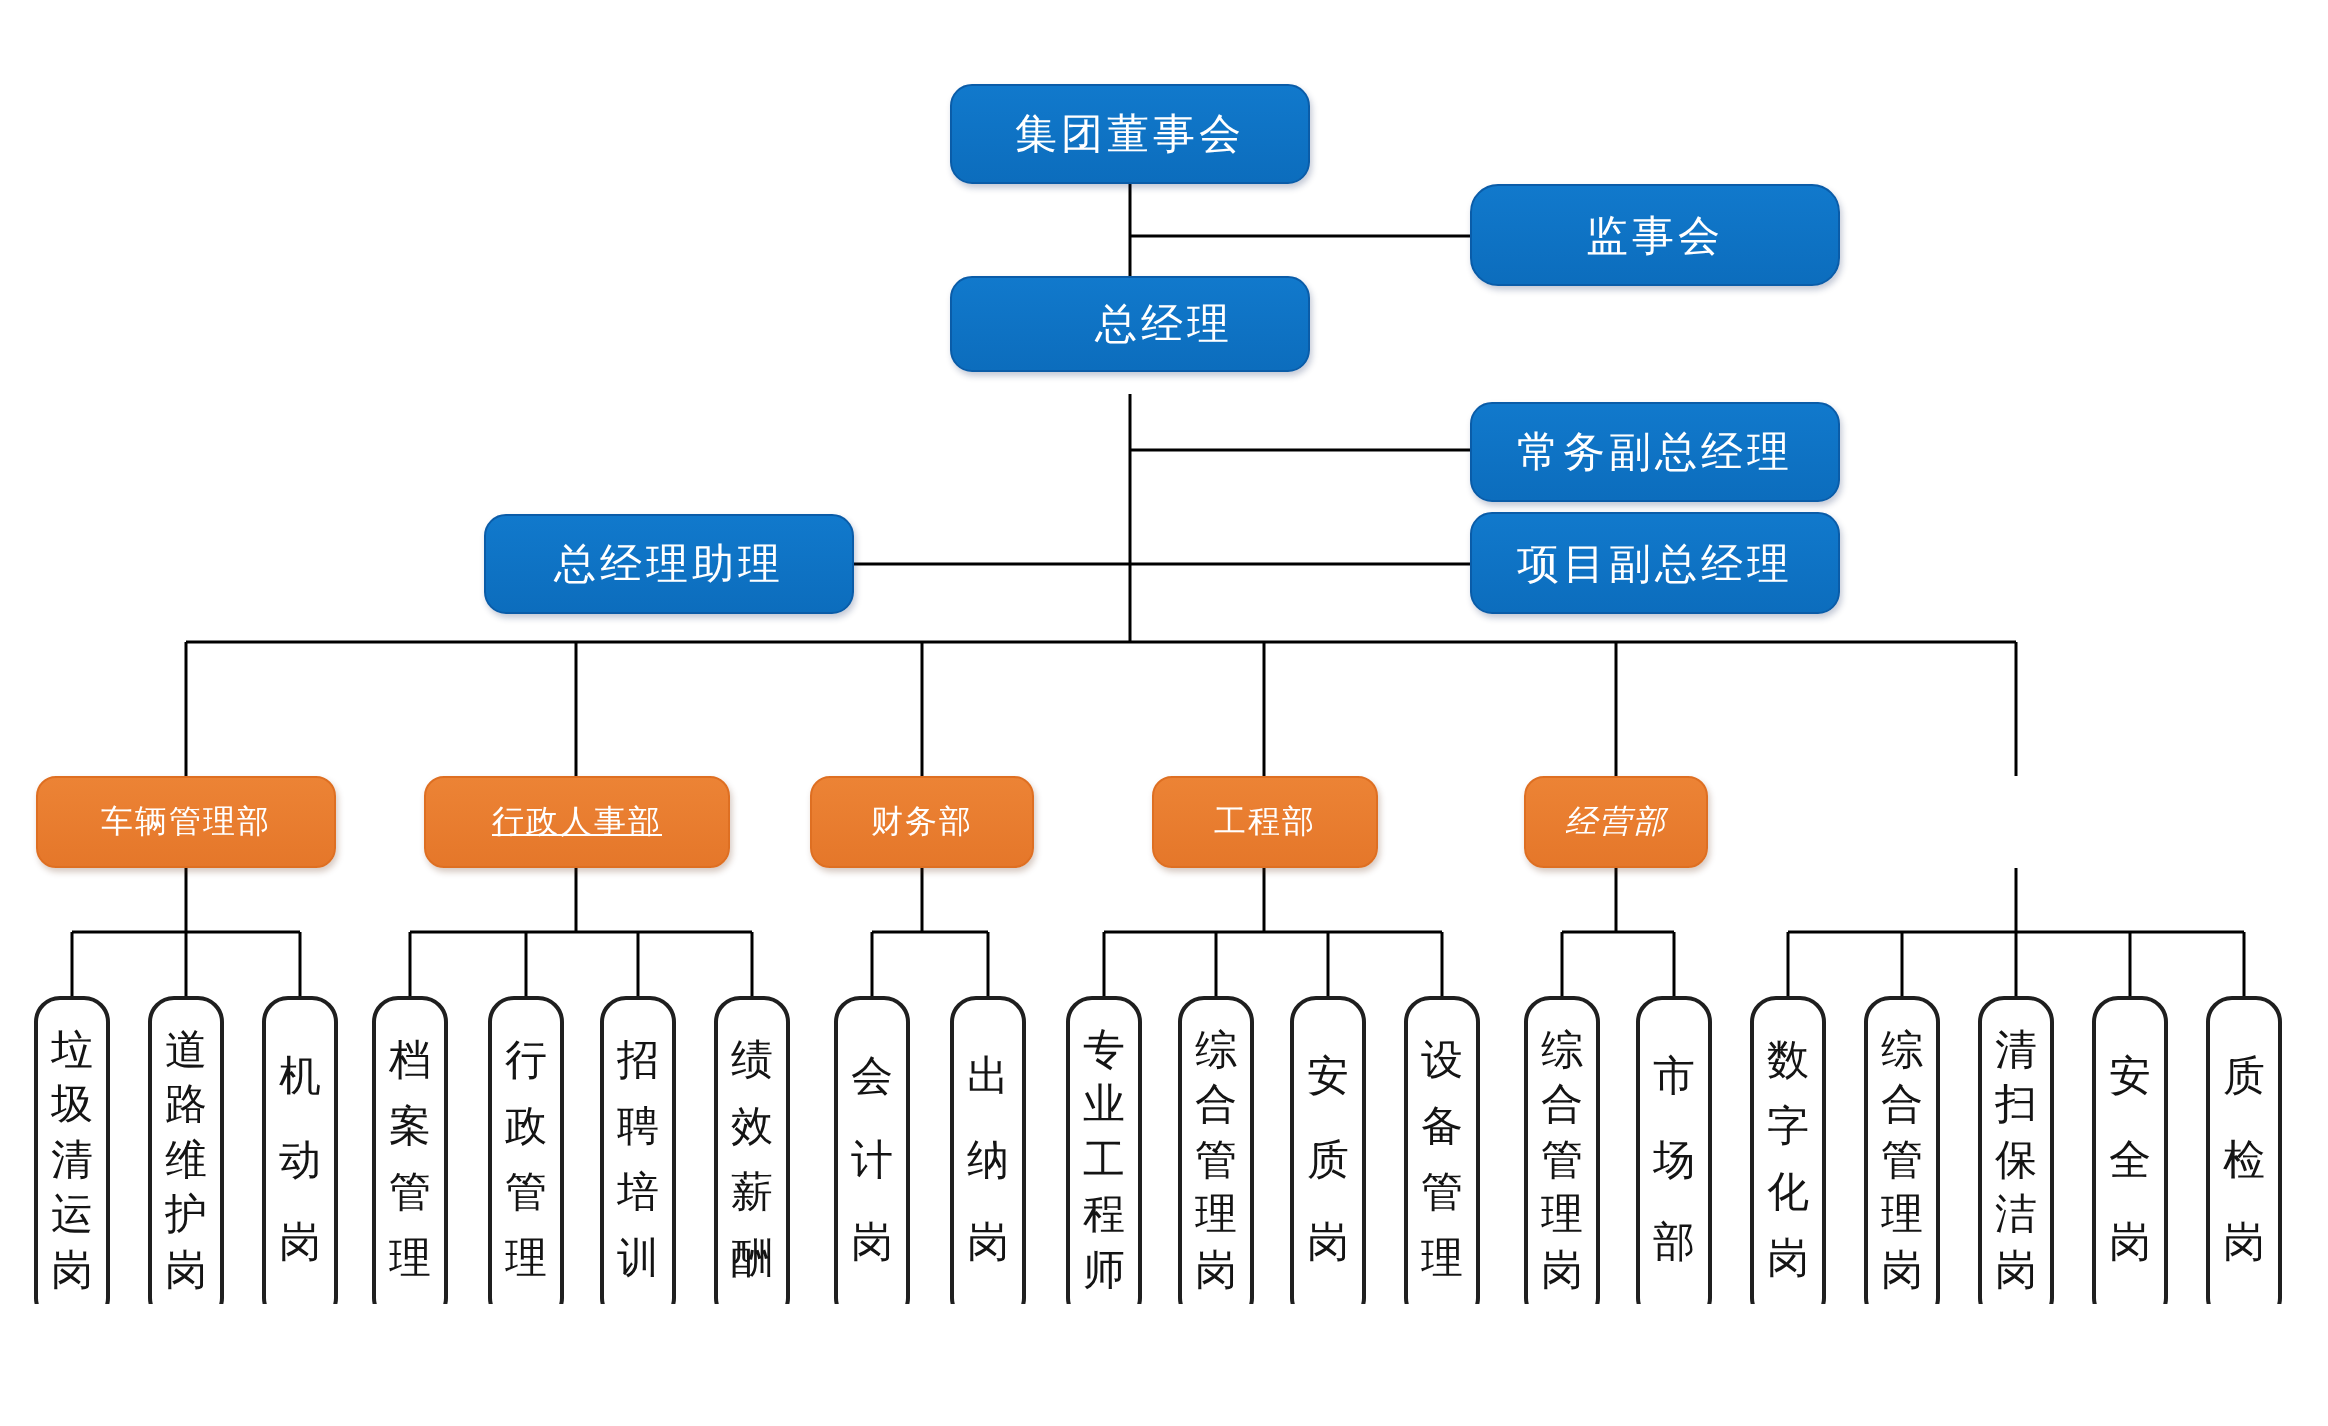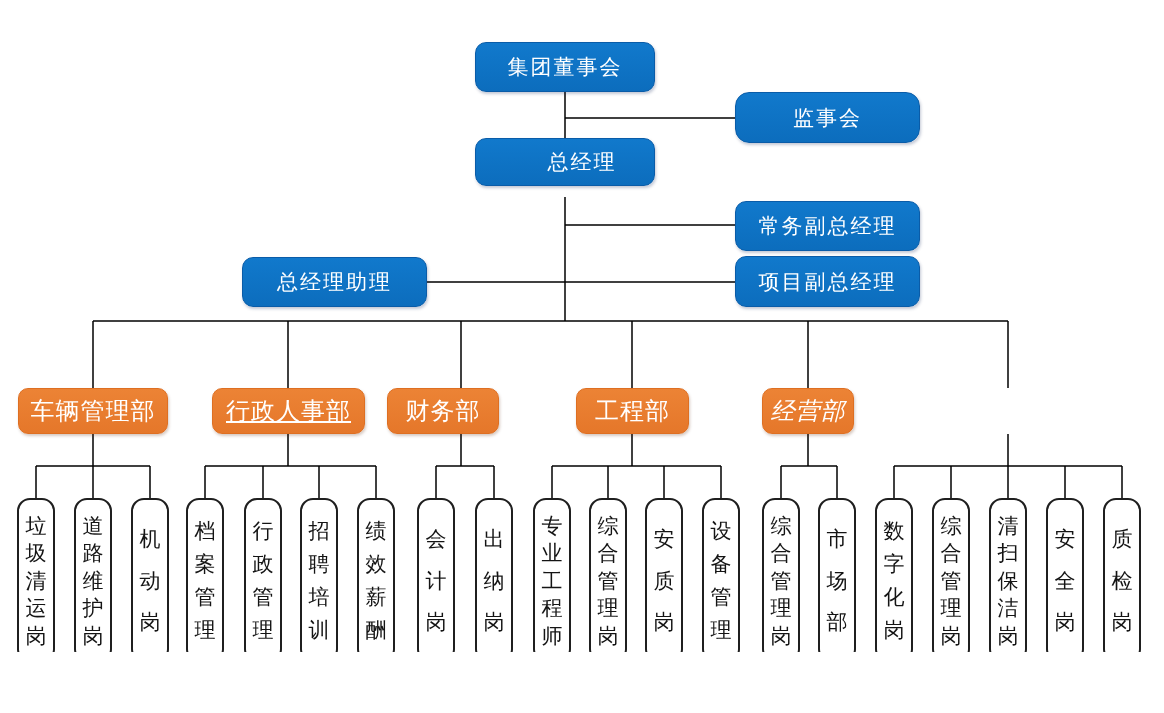--- a/index.html
+++ b/index.html
@@ -40,21 +40,21 @@
     color: #ffffff;
     font-size: 21px;
     letter-spacing: 2px;
     box-shadow: 1px 2px 3px rgba(20, 40, 90, 0.25);
   }
   .dept {
     background: linear-gradient(180deg, #ec8335 0%, #e5772a 100%);
     border: 1.5px solid #de6f22;
     border-radius: 10px;
     color: #ffffff;
-    font-size: 24px;
+    font-size: 16px;
     letter-spacing: 1px;
     box-shadow: 1px 2px 3px rgba(90, 40, 10, 0.25);
   }
   .post {
     background: #ffffff;
     border: 2px solid #1f1f1f;
     border-radius: 13px;
     color: #141414;
     font-size: 21px;
     flex-direction: column;
@@ -131,21 +131,21 @@
 
   <div class="node exec" style="left:475px; top:42px;  width:180px; height:50px;">集团董事会</div>
   <div class="node exec" style="left:735px; top:92px;  width:185px; height:51px;border-radius:14px;">监事会</div>
   <div class="node exec" style="left:475px; top:138px; width:180px; height:48px;padding-left:34px;">总经理</div>
   <div class="node exec" style="left:735px; top:201px; width:185px; height:50px;">常务副总经理</div>
   <div class="node exec" style="left:242px; top:257px; width:185px; height:50px;">总经理助理</div>
   <div class="node exec" style="left:735px; top:256px; width:185px; height:51px;">项目副总经理</div>
 
   <div class="node dept" style="left:18px;  top:388px; width:150px; height:46px;">车辆管理部</div>
   <div class="node dept" style="left:212px; top:388px; width:153px; height:46px;text-decoration:underline;">行政人事部</div>
-  <div class="node dept" style="left:387px; top:388px; width:112px; height:46px;">财务部</div>
+  <div class="node dept" style="left:405px; top:388px; width:112px; height:46px;">财务部</div>
   <div class="node dept" style="left:576px; top:388px; width:113px; height:46px;font-family:Liberation Mono, monospace;">工程部</div>
   <div class="node dept" style="left:762px; top:388px; width:92px;  height:46px;font-style:italic;">经营部</div>
 
   <div class="node post vtext" style="left:17px;   top:498px; width:38px; height:164px;">
       <span>垃</span>
       <span>圾</span>
       <span>清</span>
       <span>运</span>
       <span>岗</span>
     </div>

